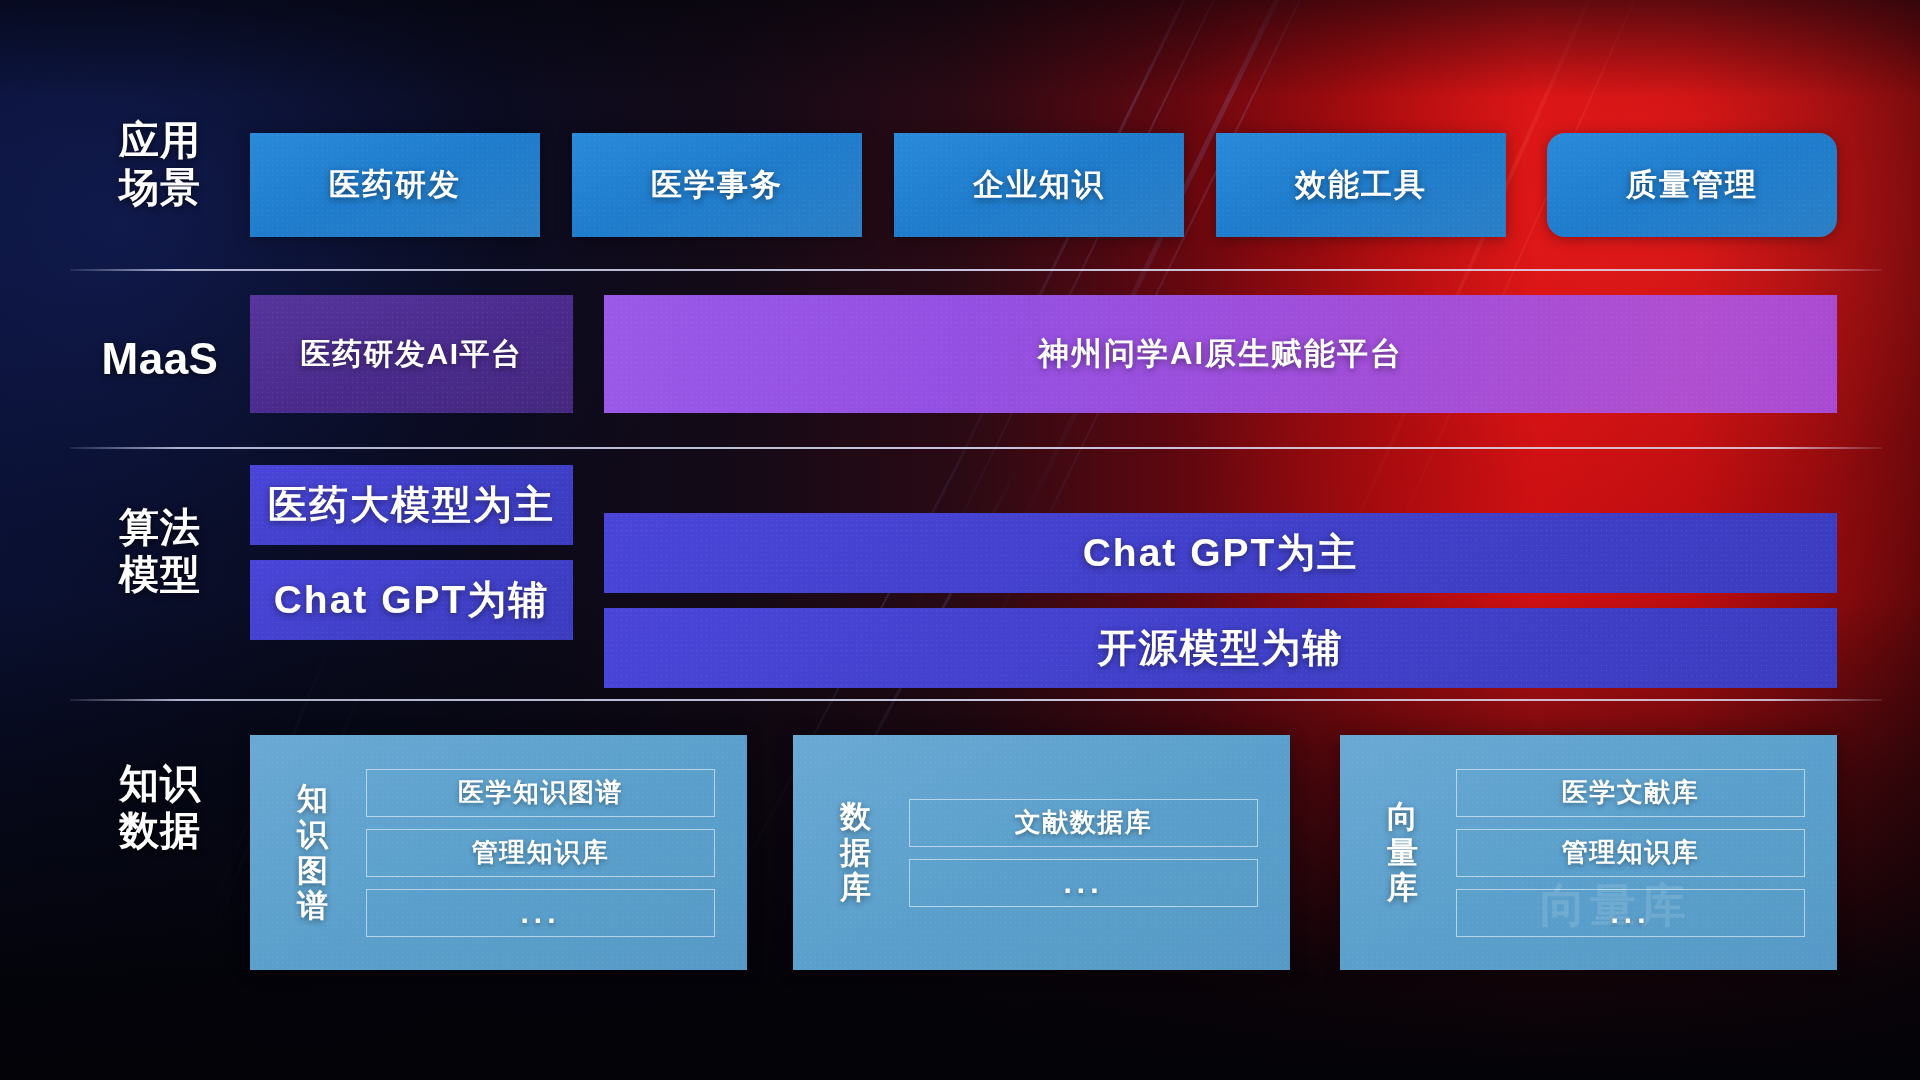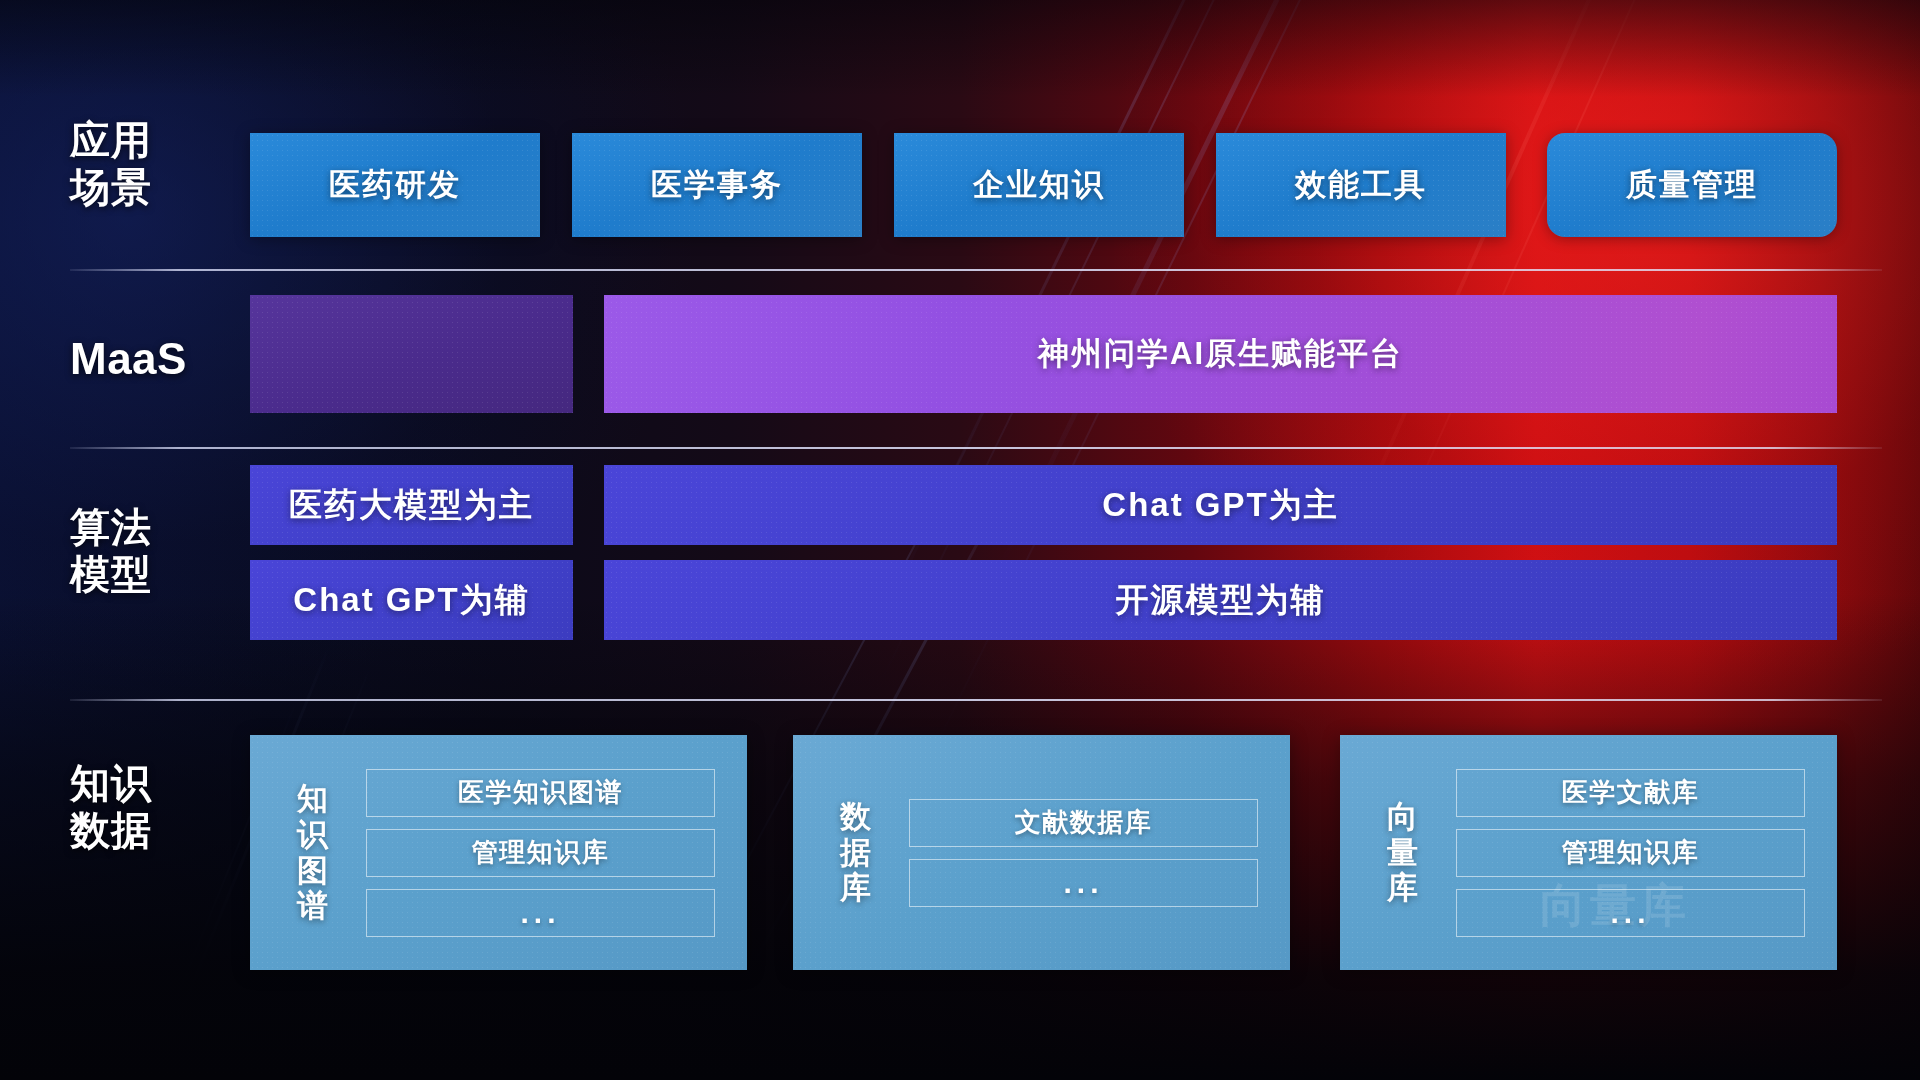--- a/index.html
+++ b/index.html
@@ -59,21 +59,21 @@
   }
 
   
   #frame { position:absolute; inset:0; }
 
   .row-label {
     position:absolute;
     left:70px; width:180px;
     color:#ffffff;
     font-weight:700;
-    text-align:left;
+    text-align:center;
     line-height:1.18;
     letter-spacing:1px;
     text-shadow:0 2px 7px rgba(0,0,0,.7);
     white-space:pre-line;
   }
   .row-label.cn { font-size:40px; }
   .row-label.en { font-size:44px; letter-spacing:0.5px; }
 
   .divider {
     position:absolute; left:70px; width:1812px; height:2px;
@@ -111,24 +111,24 @@
   }
   .maas-large {
     top:295px; left:604px; width:1233px; height:118px;
     background:linear-gradient(100deg,#9b59e8 0%,#9350e2 28%,#a14ed8 62%,#b04fd0 88%,#a84ad2 100%);
     font-size:31px; letter-spacing:2px;
   }
 
   
   .algo-box {
     background:linear-gradient(150deg,#4a45d8 0%,#4040c9 55%,#3c3cc0 100%);
-    font-size:33px; letter-spacing:2px;
+    font-size:39px; letter-spacing:2px;
   }
   .algo-l { left:250px; width:323px; }
-  .algo-r { left:604px; width:1233px; }
+  .algo-r { left:604px; width:1233px;margin-top:48px; }
   .algo-t { top:465px; height:80px; }
   .algo-b { top:560px; height:80px; }
 
   
   .kpanel {
     position:absolute; top:735px; height:235px;
     background:linear-gradient(155deg,#6aa9d4 0%,#5ba0cc 50%,#5699c6 100%);
     display:flex; align-items:center;
     box-shadow:0 2px 16px rgba(0,0,0,.35);
     overflow:hidden;
@@ -215,20 +215,21 @@
     <div class="dots"></div>
     <span>质量管理</span>
   </div>
 
   <div class="divider" style="top:269px;"></div>
 
   <div class="row-label en" style="top:333px;">MaaS</div>
 
   <div class="box maas-small">
     <div class="dots"></div>
+    <span>医药研发AI平台</span>
   </div>
   <div class="box maas-large">
     <div class="dots"></div>
     <span>神州问学AI原生赋能平台</span>
   </div>
 
   <div class="divider" style="top:447px;"></div>
 
   <div class="row-label cn" style="top:504px;">算法
 模型</div>

